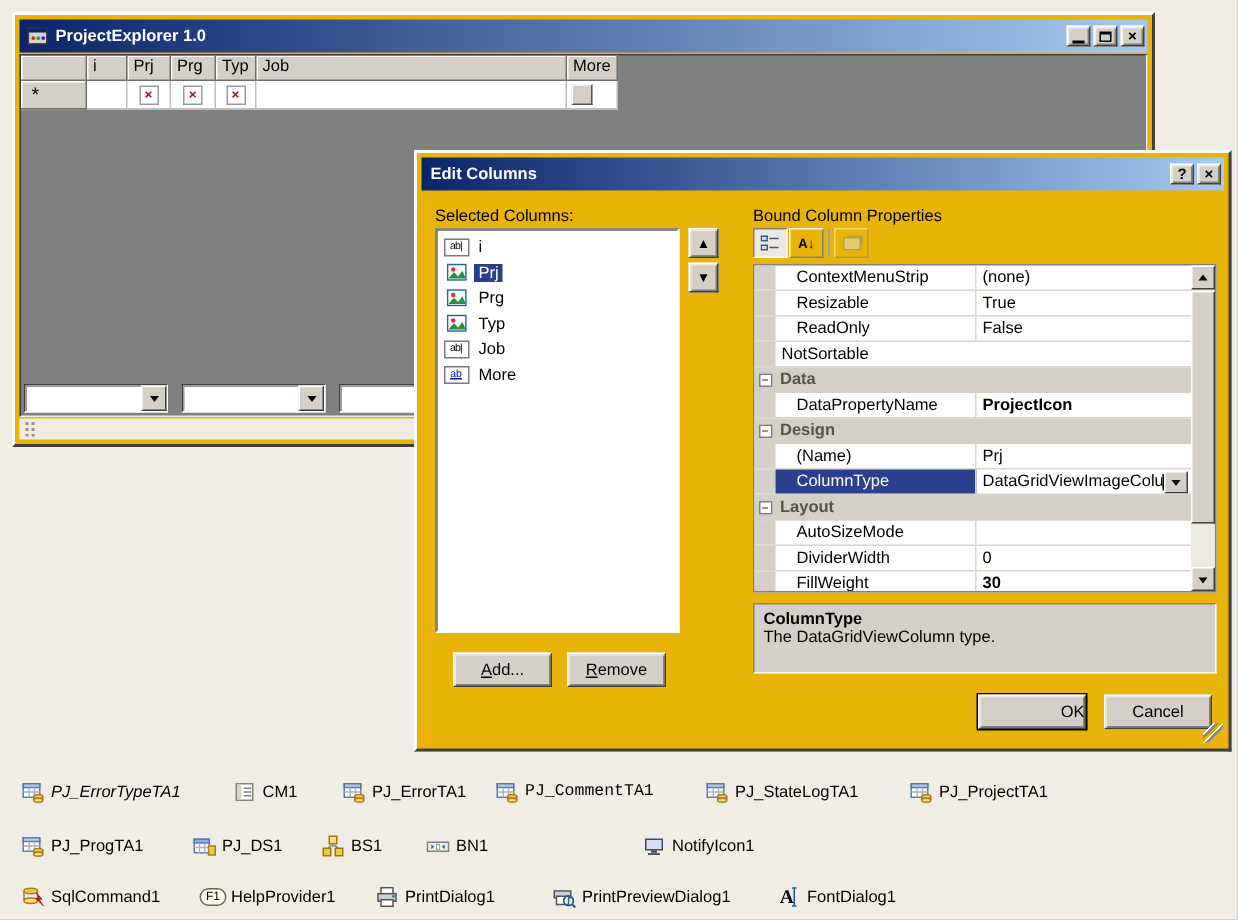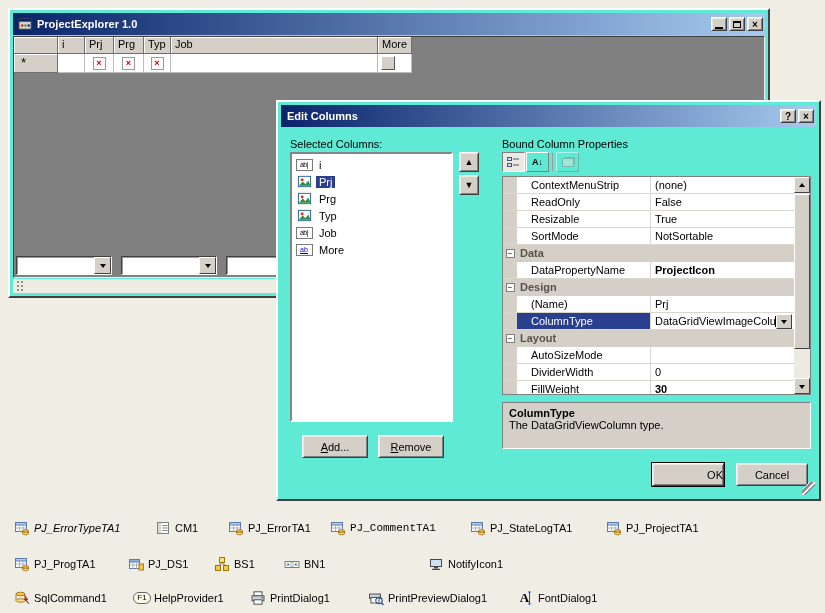--- a/index.html
+++ b/index.html
@@ -2,21 +2,21 @@
 <html><head>
 <meta charset="utf-8">
 <style>
   * { margin:0; padding:0; box-sizing:border-box; }
   body { background:#777; }
   .screen {
     position:relative; width:825px; height:613px; overflow:hidden;
     background:#f0eee4; font-family:"Liberation Sans", sans-serif; font-size:11px; color:#000;
   }
   
-  .raised { border:2px solid; border-color:#fff #404040 #404040 #fff; background:#5eead4; }
+  .raised { border:2px solid; border-color:#fff #404040 #404040 #fff; background:#eab308; }
   .btn3d  { background:#d4d0c8; border:1px solid; border-color:#fff #404040 #404040 #fff;
             box-shadow: inset 1px 1px #ece9e2, inset -1px -1px #808080; cursor:default; }
   .sunken { border:2px solid; border-color:#848484 #fff #fff #848484; background:#fff; }
   .titlebar {
     height:22px; display:flex; align-items:center; padding:0 2px 0 4px;
     background:linear-gradient(90deg,#0a246a,#a6caf0); color:#fff; font-weight:bold;
   }
   .titlebar-text { margin-left:4px; flex:1; white-space:nowrap; overflow:hidden; }
   .tb-btn { width:16px; height:14px; margin-left:2px; display:inline-flex; align-items:center;
             justify-content:center; font-weight:bold; font-size:10px; color:#000; flex:none; }
@@ -315,35 +315,34 @@
         <div class="pg-rows">
           <div class="pg-row">
             <div class="pg-margin"></div>
             <div class="pg-name">ContextMenuStrip</div>
             <div class="pg-value">
                 <span>(none)</span>
               </div>
           </div>
           <div class="pg-row">
             <div class="pg-margin"></div>
+            <div class="pg-name">Resizable</div>
+            <div class="pg-value">
+                <span>True</span>
+              </div>
+          </div>
+          <div class="pg-row">
+            <div class="pg-margin"></div>
             <div class="pg-name">ReadOnly</div>
             <div class="pg-value">
                 <span>False</span>
               </div>
           </div>
           <div class="pg-row">
             <div class="pg-margin"></div>
-            <div class="pg-name">Resizable</div>
-            <div class="pg-value">
-                <span>True</span>
-              </div>
-          </div>
-          <div class="pg-row">
-            <div class="pg-margin"></div>
-            <div class="pg-name">SortMode</div>
             <div class="pg-value">
                 <span>NotSortable</span>
               </div>
           </div>
           <div class="pg-row cat">
             <div class="pg-margin">
                 <span class="collapse-box">−</span>
               </div>
             <div class="pg-cat-name">Data</div>
           </div>

